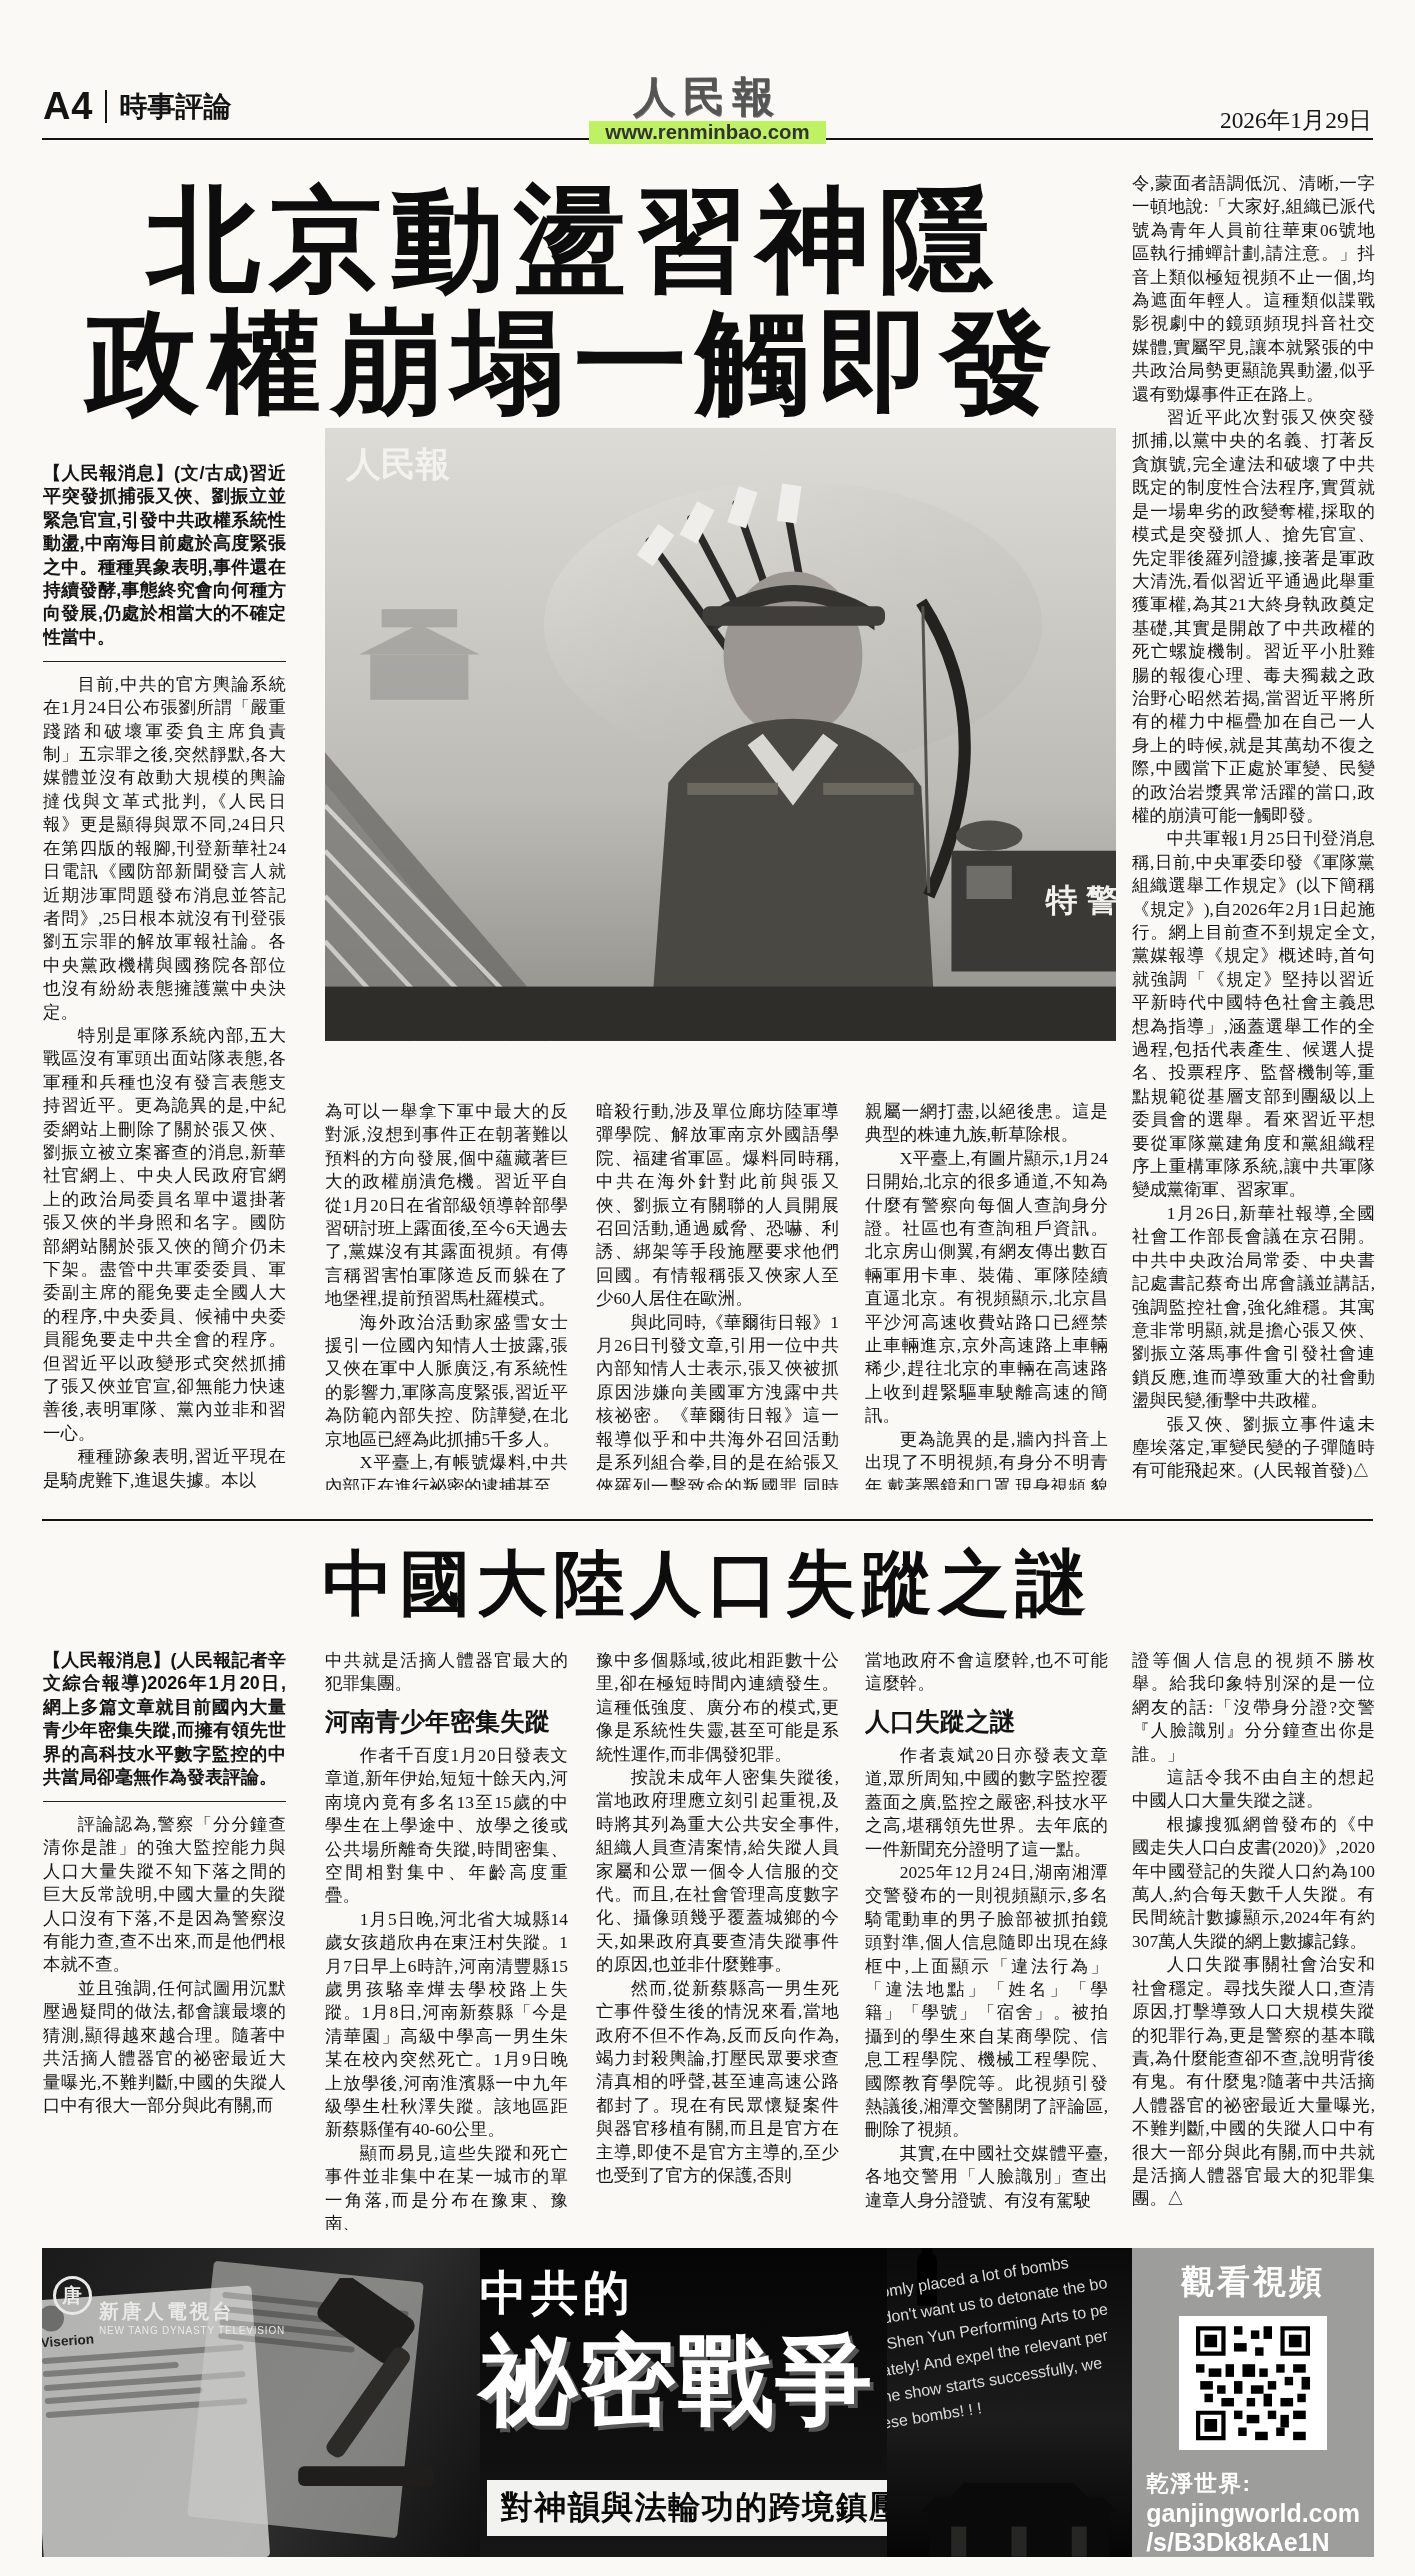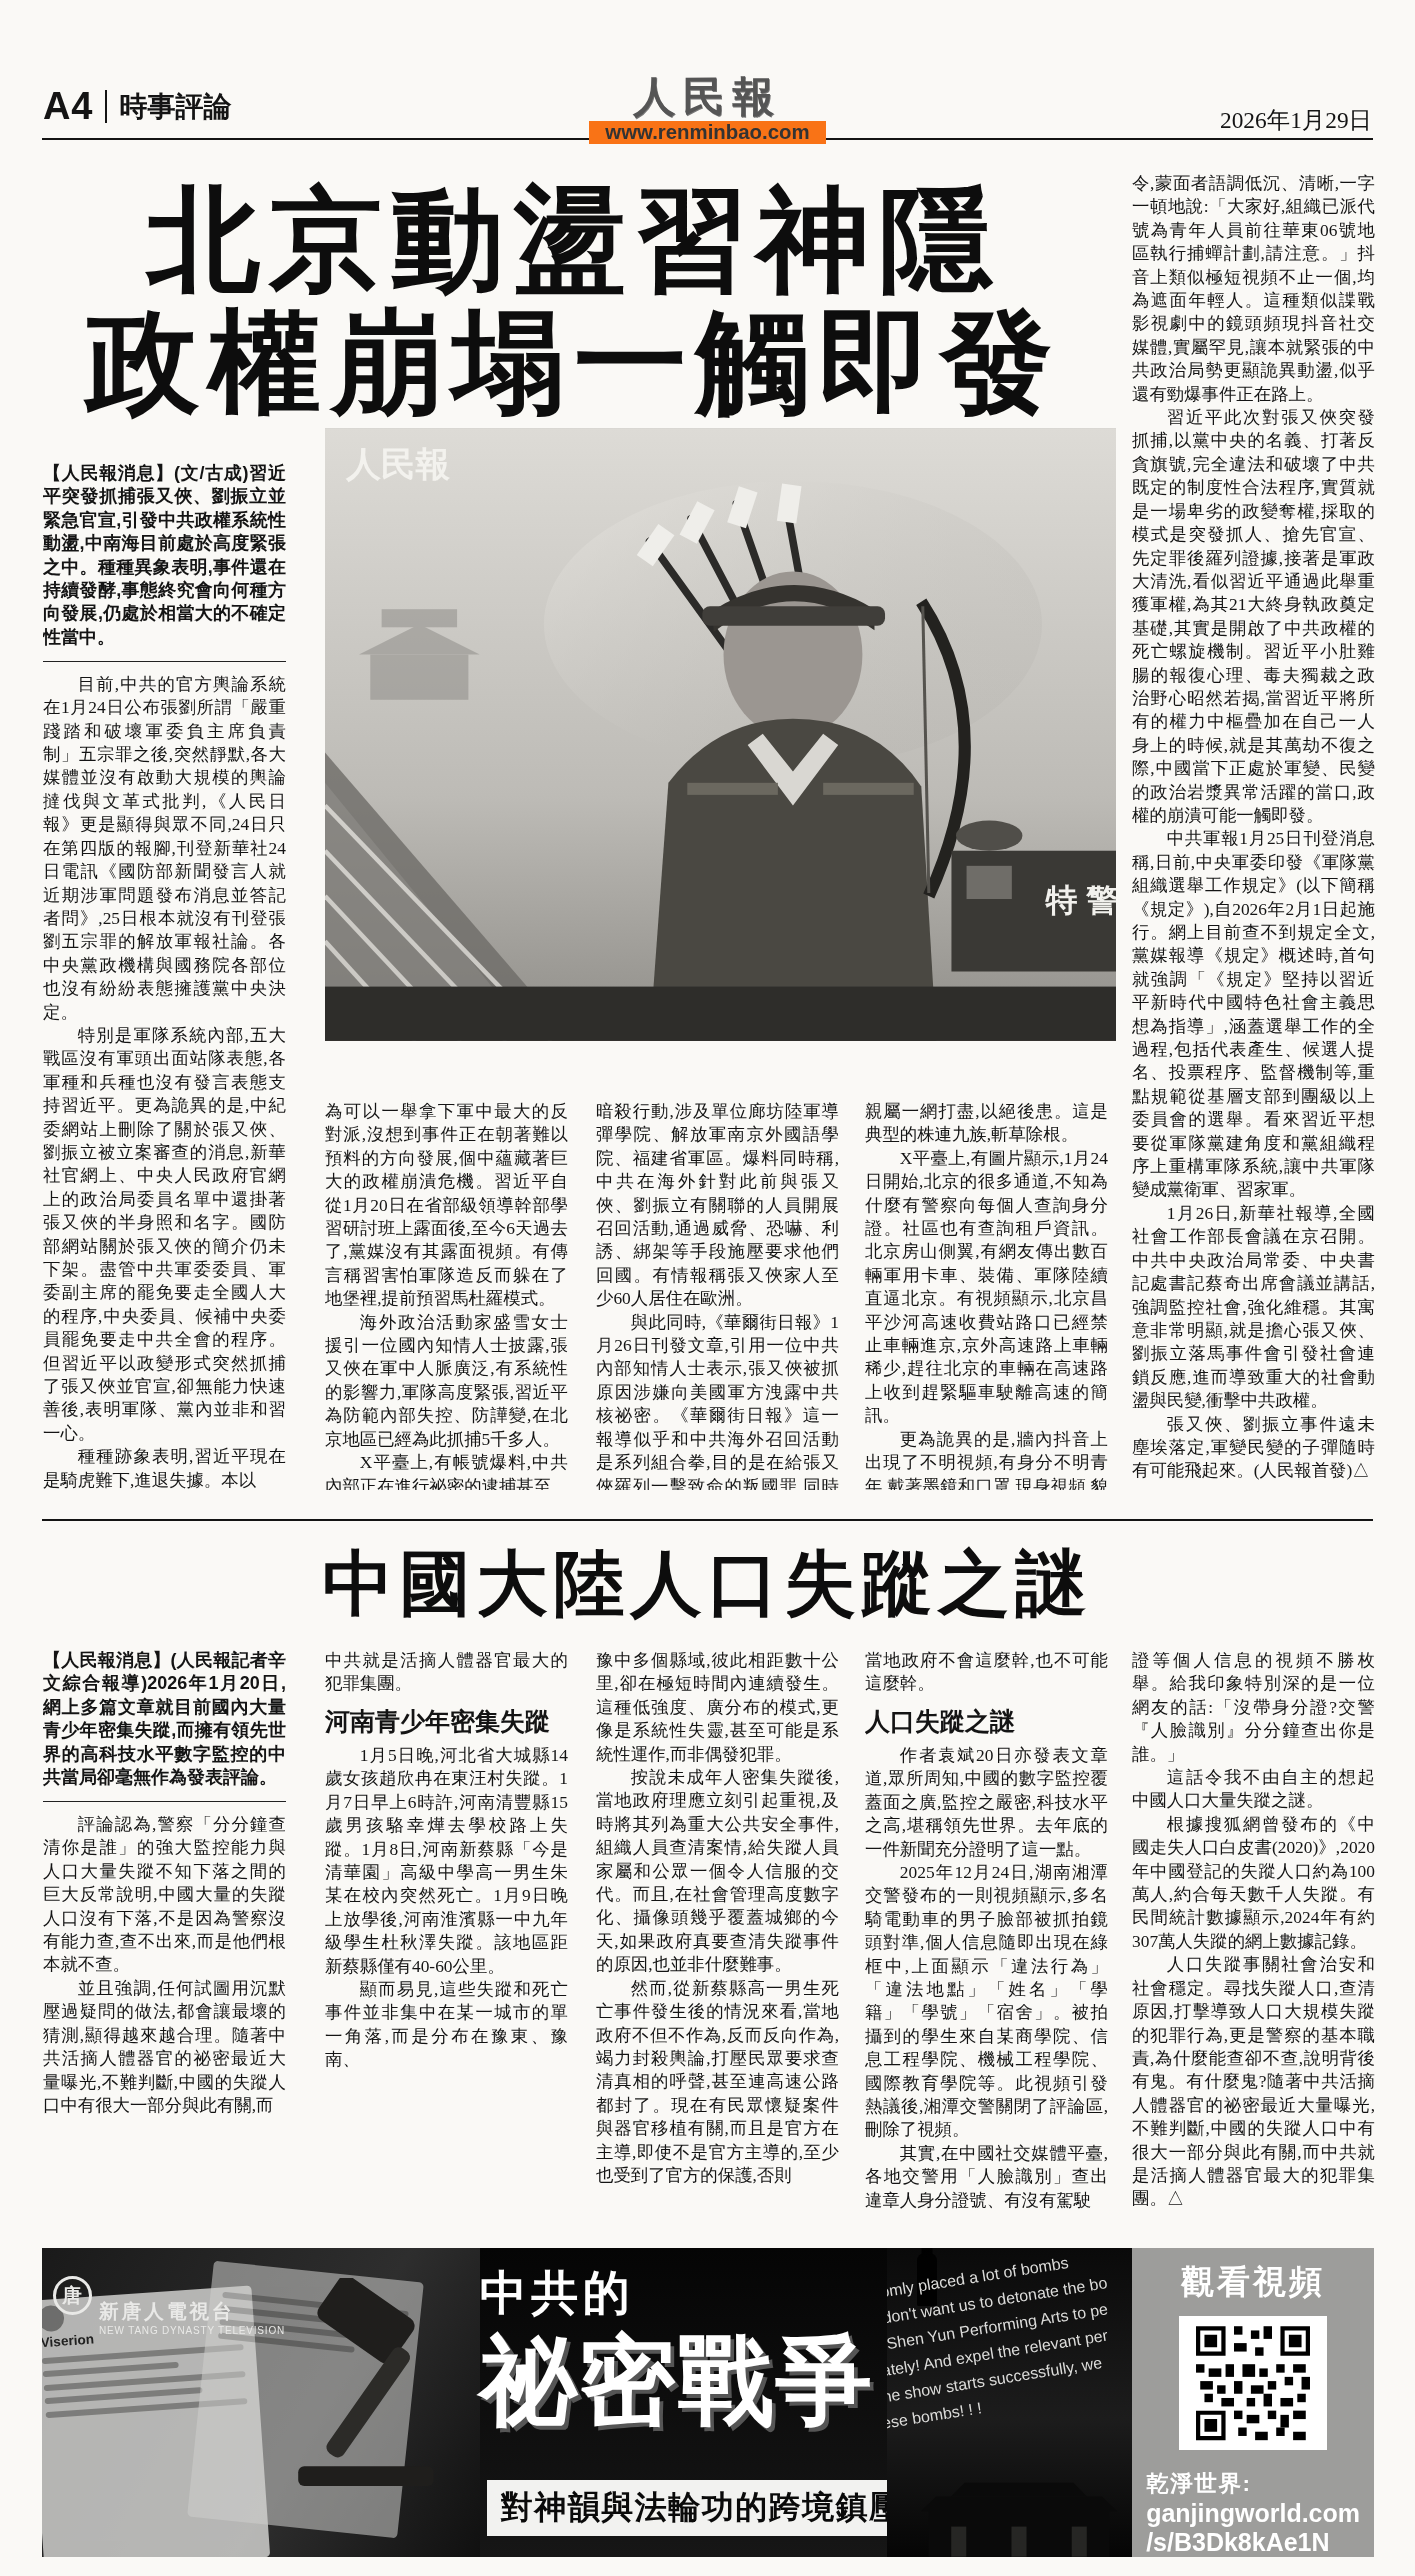--- a/index.html
+++ b/index.html
@@ -13,21 +13,21 @@
     font-family: "Liberation Serif", serif;
     overflow: hidden;
   }
   
   .hdr-left { position:absolute; left:43px; top:85px; display:flex; align-items:center; font-family:"Liberation Sans",sans-serif; }
   .hdr-page { font-size:38px; font-weight:bold; letter-spacing:0.8px; }
   .hdr-sep  { width:2.3px; height:33px; background:#141414; margin:0 12px; }
   .hdr-section { font-size:28px; font-weight:bold; }
   .hdr-logo { position:absolute; left:0; right:0; top:69px; text-align:center; font-family:"Liberation Serif",serif; font-weight:900; font-size:42px; letter-spacing:7.5px; color:#555; text-shadow:0.8px 0.8px 0 #777; }
   .hdr-url { position:absolute; left:0; right:0; top:121px; text-align:center; }
-  .hdr-url span { display:inline-block; background:#f97316; padding:0 16.6px; font-family:"Liberation Sans",sans-serif; font-weight:bold; font-size:20.4px; color:#333; }
+  .hdr-url span { display:inline-block; background:#bef264; padding:0 16.6px; font-family:"Liberation Sans",sans-serif; font-weight:bold; font-size:20.4px; color:#333; }
   .hdr-date { position:absolute; right:43px; top:104px; font-size:23.4px; font-family:"Liberation Serif",serif; }
   .hdr-rule { position:absolute; left:42px; right:42px; top:138px; height:2.3px; background:#141414; }
   .hdr-url { z-index:2; } .hdr-rule { z-index:1; }
 
   
   .headline1 {
     position:absolute; left:45px; top:180px; width:1058px;
     text-align:center; font-weight:900; font-size:113px; line-height:122px;
     letter-spacing:9px; color:#0d0d0d; font-family:"Liberation Serif",serif;
   }
@@ -240,20 +240,21 @@
     <hr class="intro-rule">
     <div>
         <p>評論認為,警察「分分鐘查清你是誰」的強大監控能力與人口大量失蹤不知下落之間的巨大反常說明,中國大量的失蹤人口沒有下落,不是因為警察沒有能力查,查不出來,而是他們根本就不查。</p>
         <p>並且強調,任何試圖用沉默壓過疑問的做法,都會讓最壞的猜測,顯得越來越合理。隨著中共活摘人體器官的祕密最近大量曝光,不難判斷,中國的失蹤人口中有很大一部分與此有關,而</p>
       </div>
   </div>
   <div class="col" id="a2col2">
     <div>
         <p class="cont">中共就是活摘人體器官最大的犯罪集團。</p>
         <p class="subhead">河南青少年密集失蹤</p>
+        <p>作者千百度1月20日發表文章道,新年伊始,短短十餘天內,河南境內竟有多名13至15歲的中學生在上學途中、放學之後或公共場所離奇失蹤,時間密集、空間相對集中、年齡高度重疊。</p>
         <p>1月5日晚,河北省大城縣14歲女孩趙欣冉在東汪村失蹤。1月7日早上6時許,河南清豐縣15歲男孩駱幸燁去學校路上失蹤。1月8日,河南新蔡縣「今是清華園」高級中學高一男生朱某在校內突然死亡。1月9日晚上放學後,河南淮濱縣一中九年級學生杜秋澤失蹤。該地區距新蔡縣僅有40-60公里。</p>
         <p>顯而易見,這些失蹤和死亡事件並非集中在某一城市的單一角落,而是分布在豫東、豫南、</p>
       </div>
   </div>
   <div class="col" id="a2col3">
     <div>
         <p class="cont">豫中多個縣域,彼此相距數十公里,卻在極短時間內連續發生。這種低強度、廣分布的模式,更像是系統性失靈,甚至可能是系統性運作,而非偶發犯罪。</p>
         <p>按說未成年人密集失蹤後,當地政府理應立刻引起重視,及時將其列為重大公共安全事件,組織人員查清案情,給失蹤人員家屬和公眾一個令人信服的交代。而且,在社會管理高度數字化、攝像頭幾乎覆蓋城鄉的今天,如果政府真要查清失蹤事件的原因,也並非什麼難事。</p>
         <p>然而,從新蔡縣高一男生死亡事件發生後的情況來看,當地政府不但不作為,反而反向作為,竭力封殺輿論,打壓民眾要求查清真相的呼聲,甚至連高速公路都封了。現在有民眾懷疑案件與器官移植有關,而且是官方在主導,即使不是官方主導的,至少也受到了官方的保護,否則</p>
       </div>

